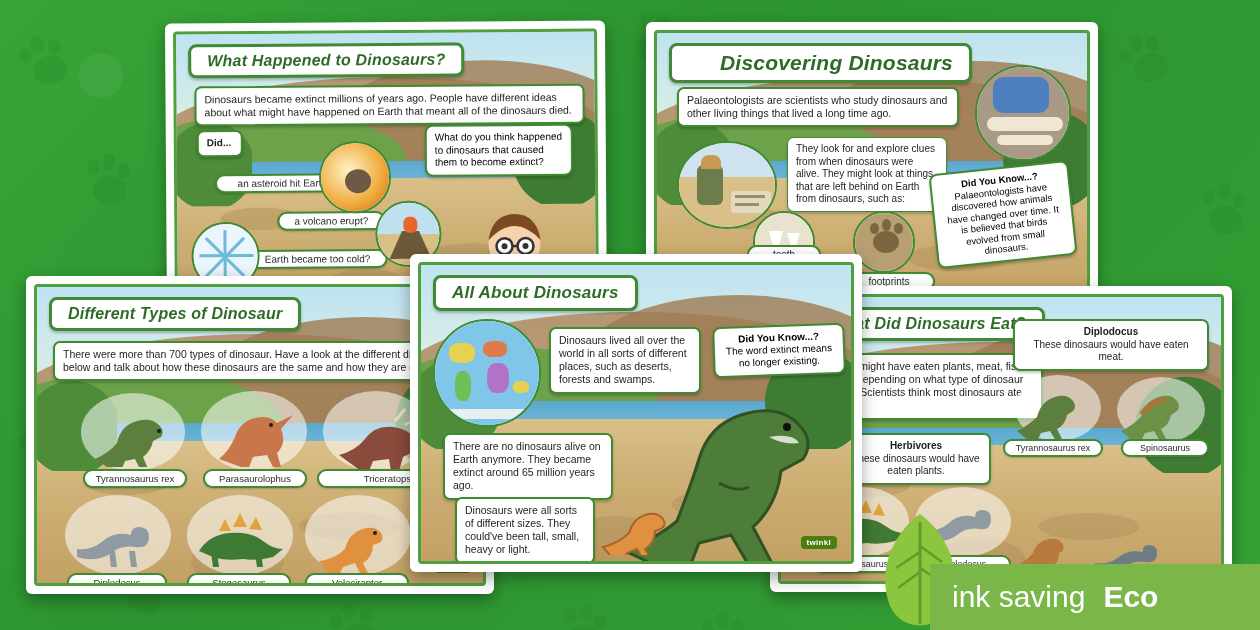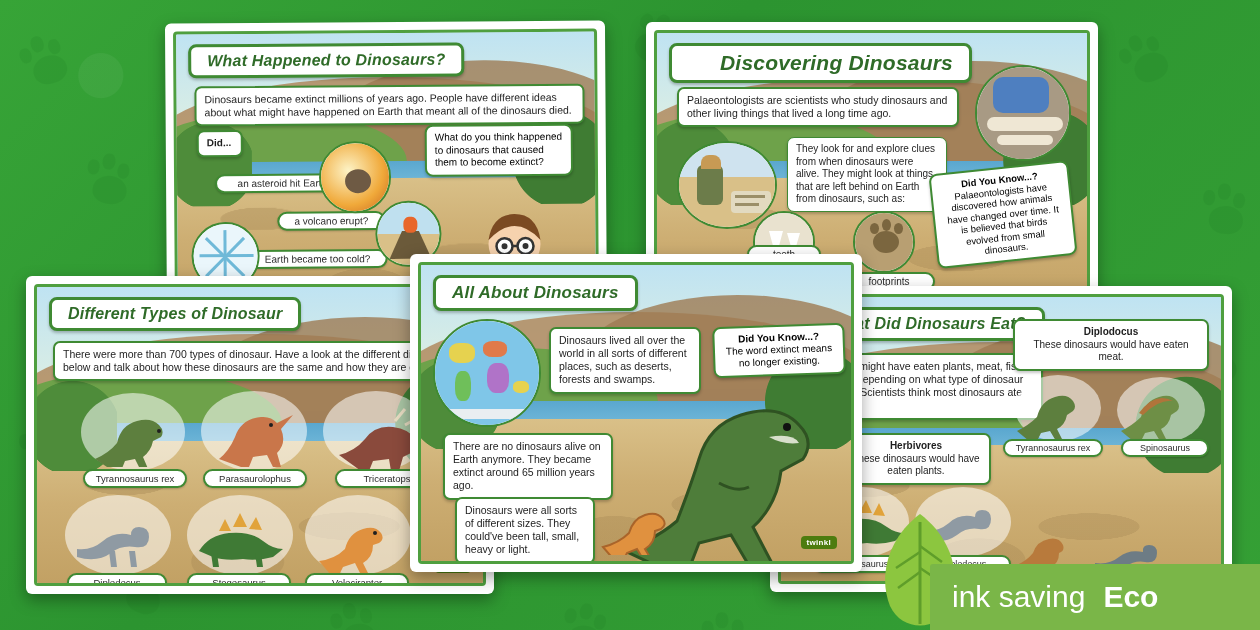--- a/index.html
+++ b/index.html
@@ -436,21 +436,21 @@
     </div>
     <div class="dino" style="left:276px; top:220px; width:92px; height:66px;">
       <svg viewBox="0 0 92 66">
           <path d="M6 54 q16 -2 26 -12 q4 -16 18 -20 q12 -4 18 4 q4 6 -2 10 l-6 2 q0 12 -10 18 l6 12 h-8 l-6 -12 -12 4 -4 8 h-8z" fill="#e0913f"></path>
           <circle cx="62" cy="26" r="2" fill="#1f1f1f"></circle>
         </svg>
     </div>
 
     <div class="label-pill" style="left:46px;  top:182px; width:104px; font-size:9.5px;">Tyrannosaurus rex</div>
     <div class="label-pill" style="left:166px; top:182px; width:104px; font-size:9.5px;">Parasaurolophus</div>
-    <div class="label-pill" style="left:298px; top:182px; width:104px; font-size:9.5px;">Triceratops</div>
+    <div class="label-pill" style="left:280px; top:182px; width:104px; font-size:9.5px;text-align:right;">Triceratops</div>
     <div class="label-pill" style="left:30px;  top:286px; width:100px; font-size:9.5px;">Diplodocus</div>
     <div class="label-pill" style="left:150px; top:286px; width:104px; font-size:9.5px;">Stegosaurus</div>
     <div class="label-pill" style="left:268px; top:286px; width:104px; font-size:9.5px;">Velociraptor</div>
 
     <div class="twinkl" style="right:12px; bottom:10px;">twinkl</div>
   </div>
 </div>
 
 <div class="poster" id="poster-eat">
   <div class="poster-inner">

